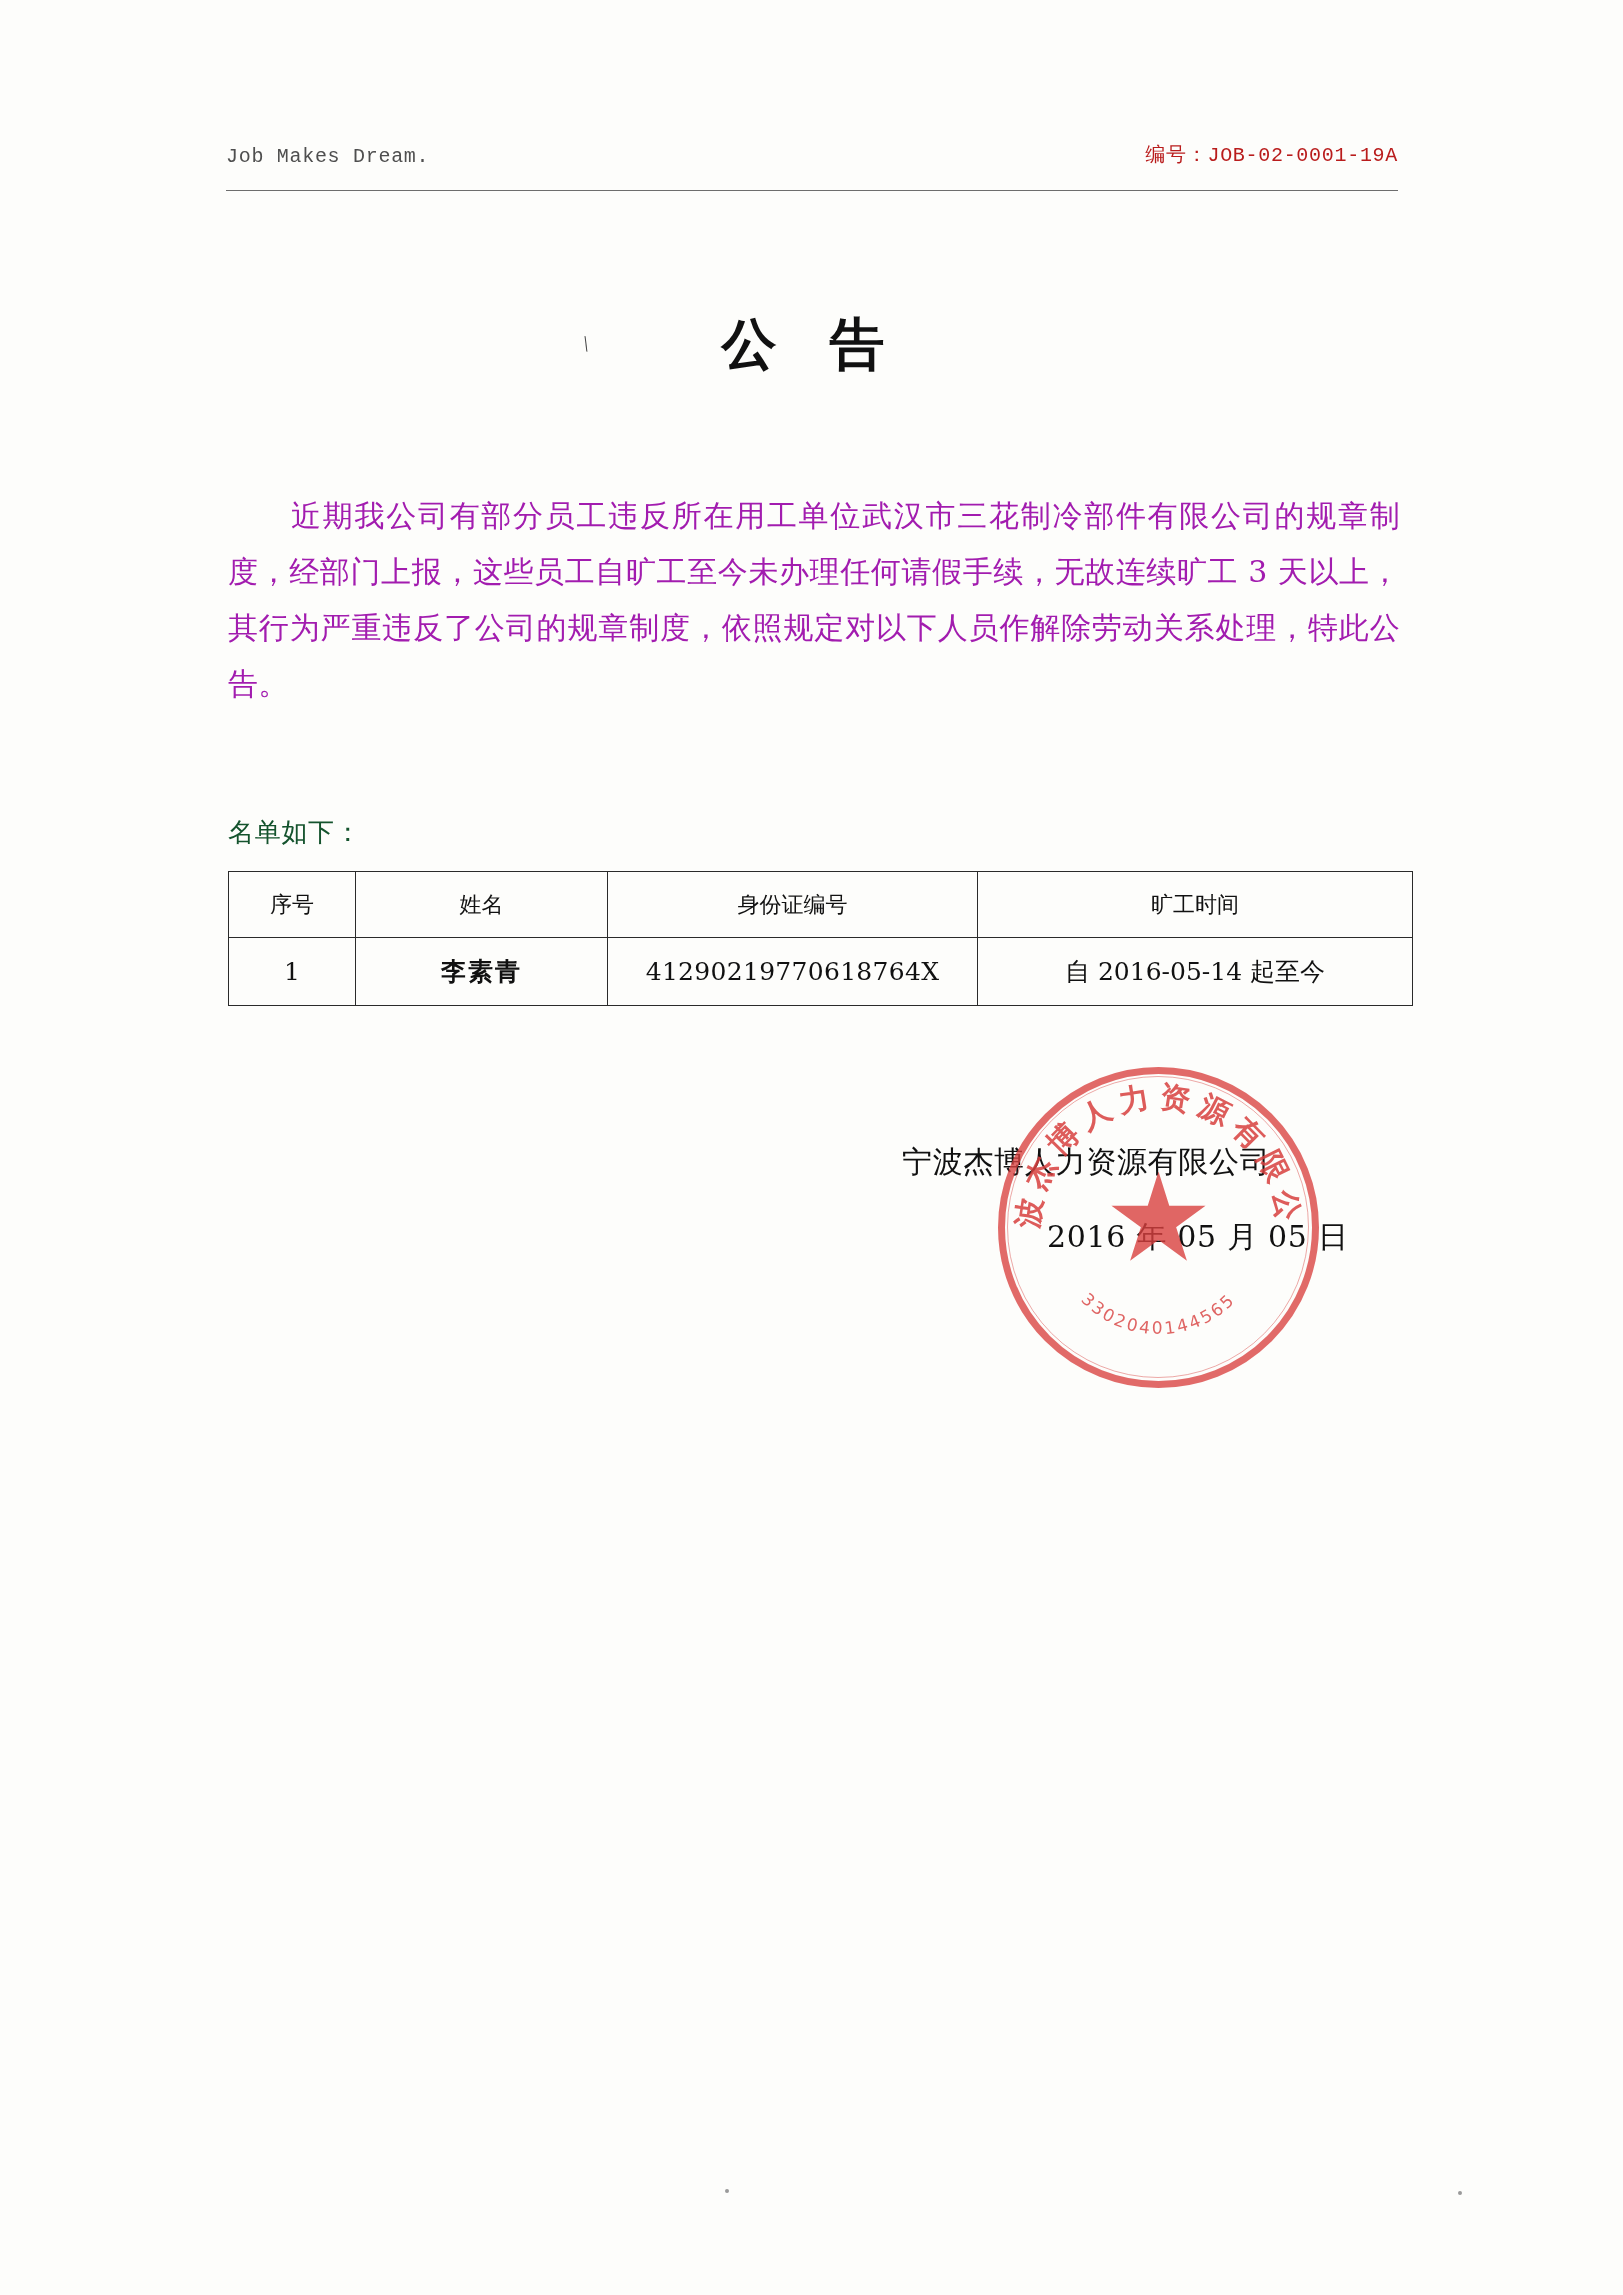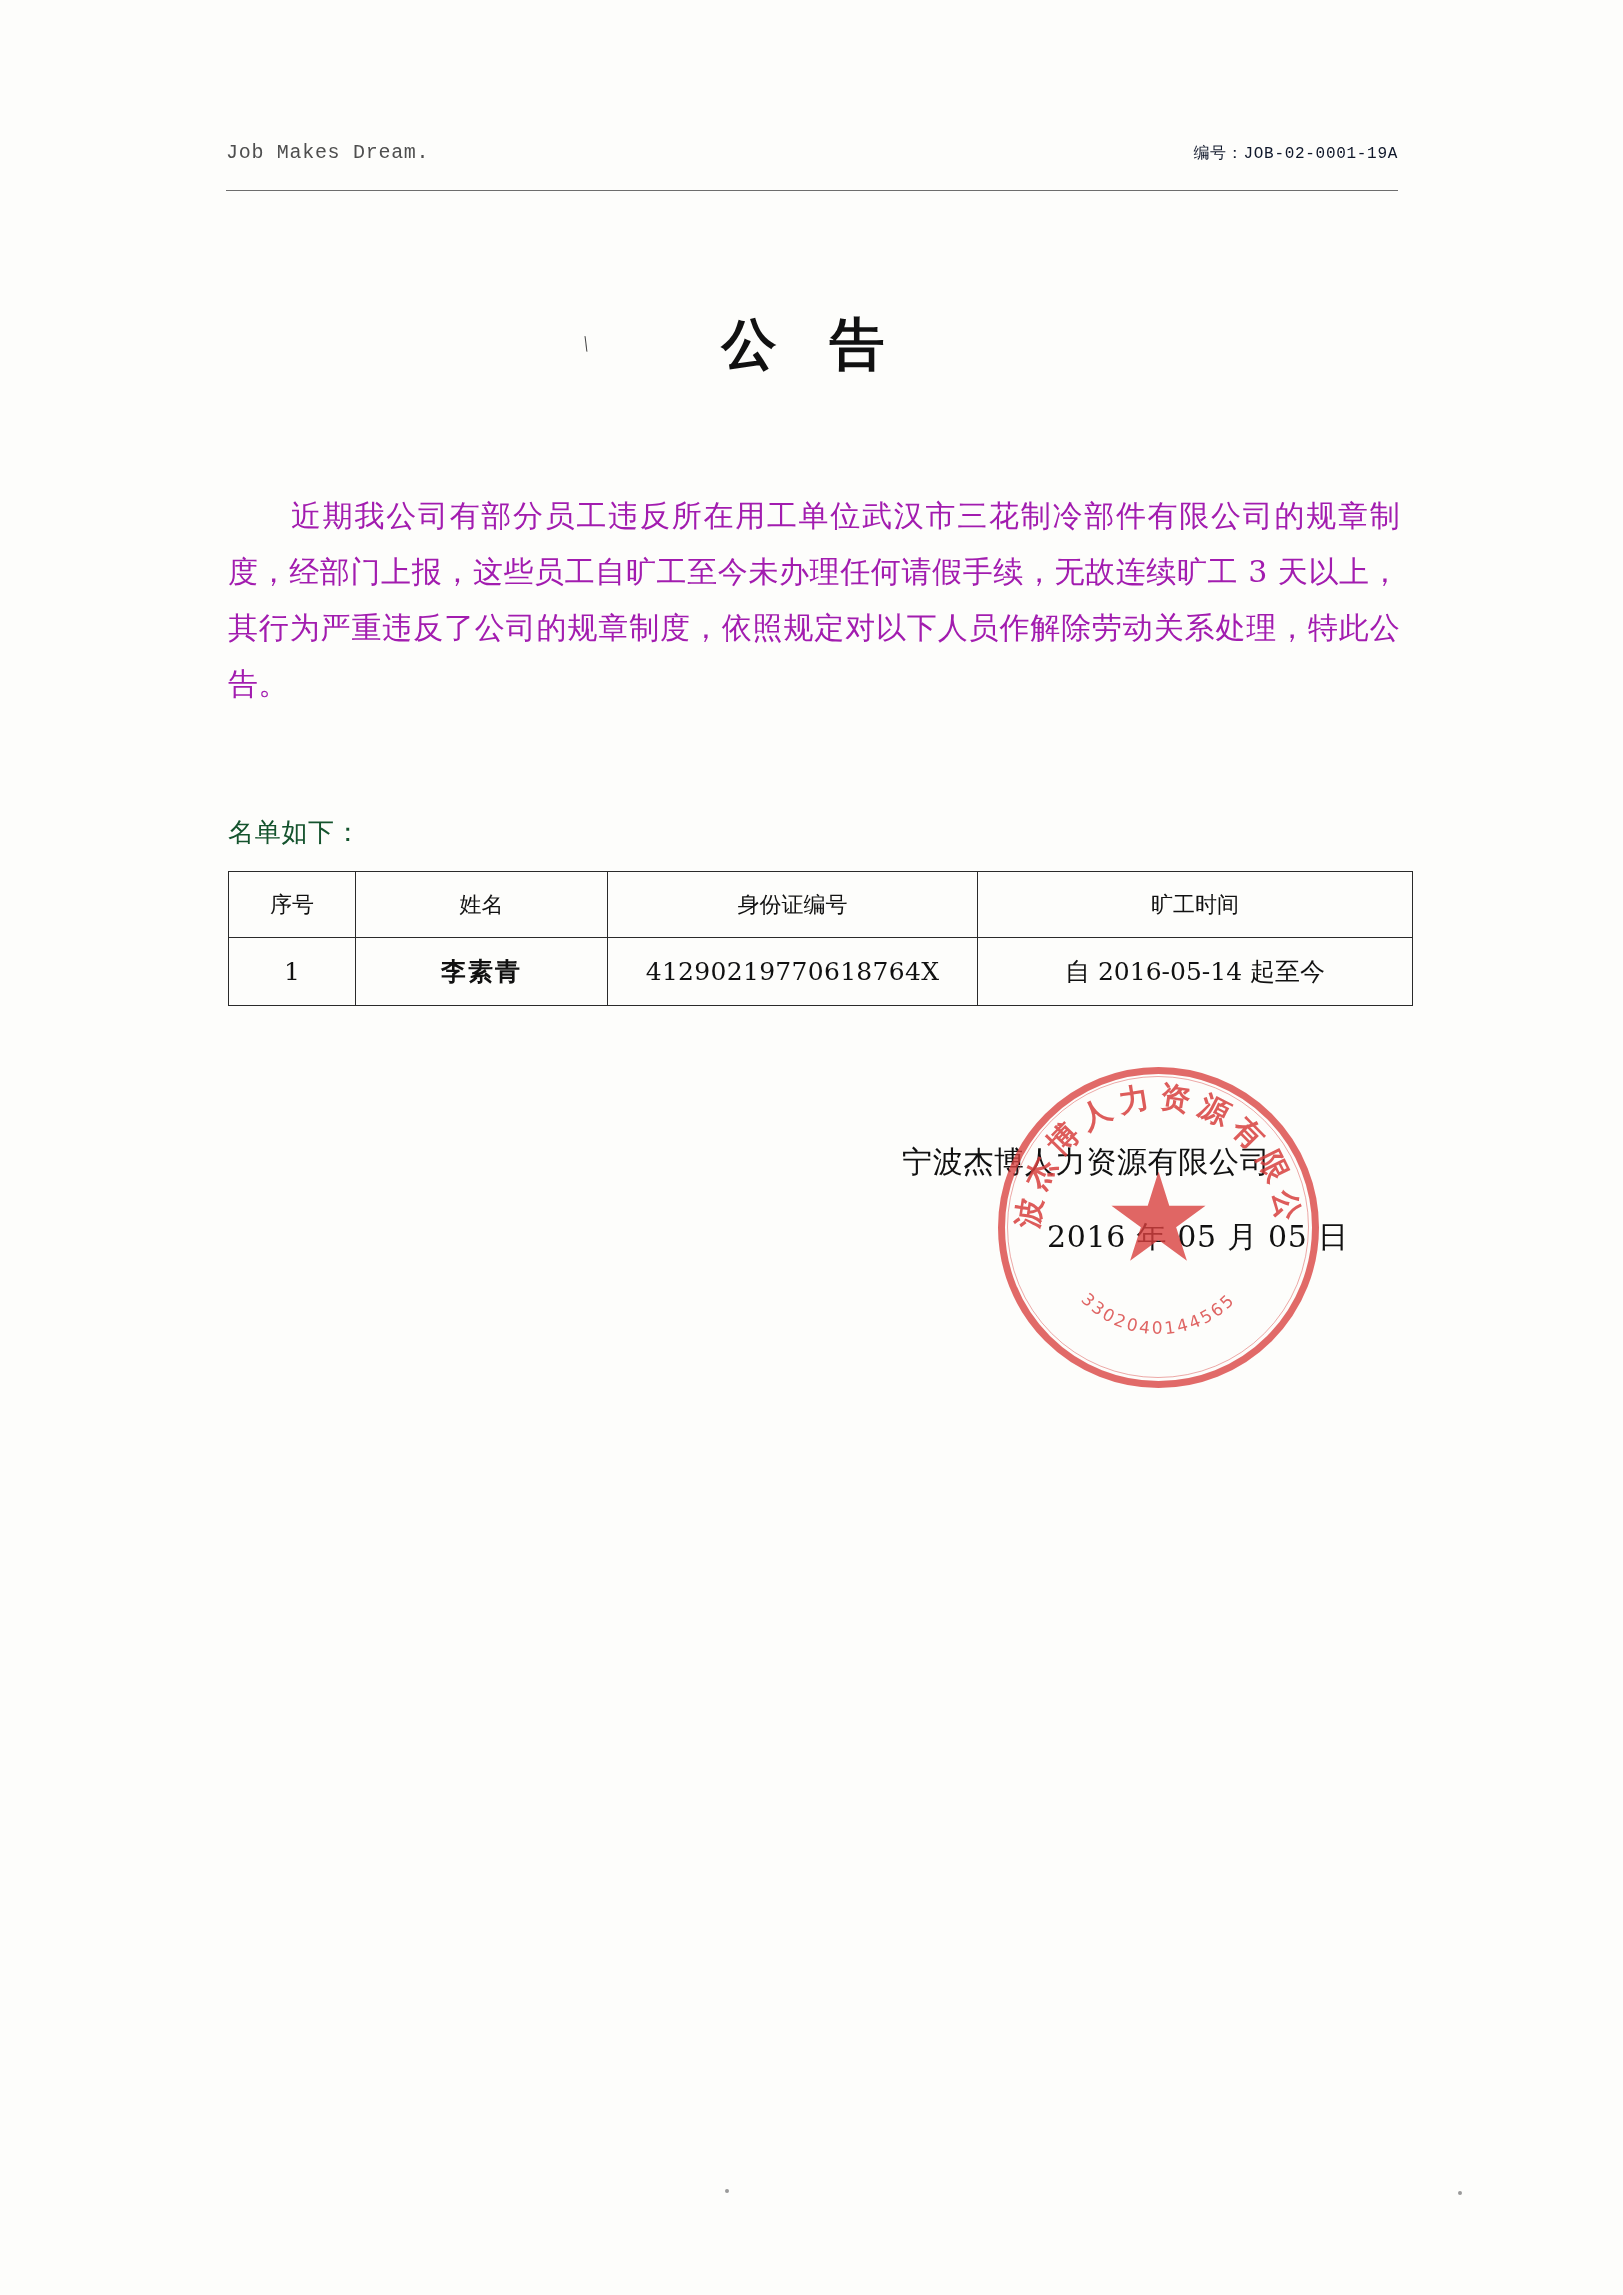--- a/index.html
+++ b/index.html
@@ -32,21 +32,21 @@
     width: 1172px;
     display: flex;
     justify-content: space-between;
     align-items: flex-end;
     font-family: "Liberation Mono", monospace;
     color: #5a5a5a;
     font-size: 19.6px;
     letter-spacing: 0.7px;
   }
   .header-left { font-size: 20px; color: #4f4f4f; }
-  .header-right { font-size: 16px; color: #0f172a; font-family: Liberation Mono, monospace; }
+  .header-right { font-size: 20px; color: #b91c1c; font-family: Liberation Mono, monospace; }
   .header-rule {
     position: absolute;
     left: 226px;
     top: 190px;
     width: 1172px;
     height: 1.3px;
     background: #6d6d6d;
   }
 
   

